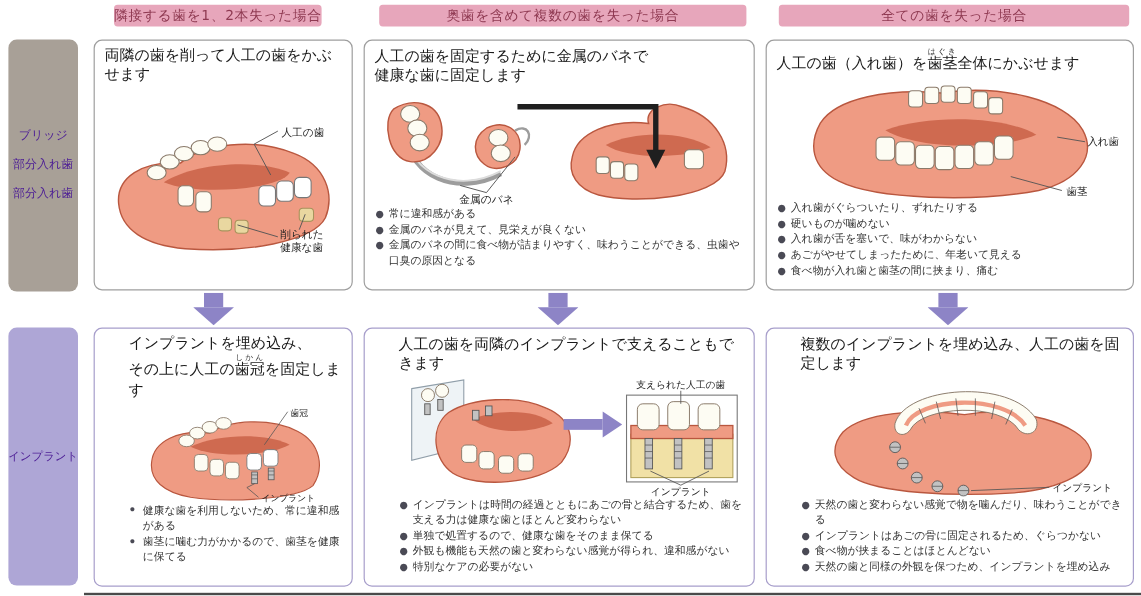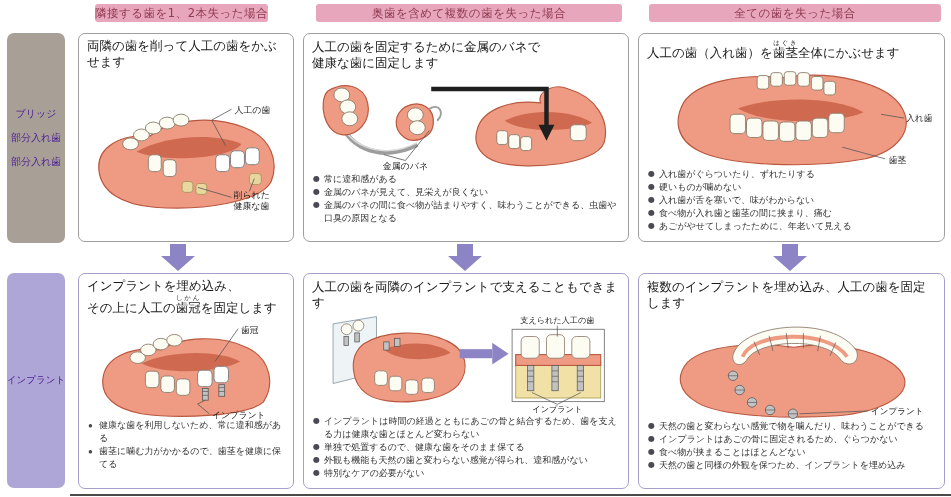--- a/index.html
+++ b/index.html
@@ -17,21 +17,21 @@
   .side-label{position:absolute;left:7px;width:58px;border-radius:7px;color:#4c1d95;
     display:flex;flex-direction:column;align-items:center;justify-content:center;}
   .side-label.gray{top:33px;height:210px;background:#a8a097;}
   .side-label.purple{top:273px;height:215px;background:#aea6d6;}
   .side-label .ln{font-size:10px;line-height:1.0;margin:7px 0;white-space:nowrap;}
   .side-label .one{font-size:9.5px;white-space:nowrap;}
 
   
   .box{position:absolute;background:#fff;border-radius:7px;display:flex;flex-direction:column;box-sizing:border-box;}
   .box.top{border:1px solid #9e9e9e;top:33px;height:209px;}
-  .box.bottom{border:1px solid #a79ecb;top:273px;height:216px;}
+  .box.bottom{border:1px solid #a79ecb;top:273px;height:216px;padding-left:20px;}
   .box.c1{left:78px;width:216px;font-family:Liberation Mono, monospace;}
   .box.c2{left:303px;width:326px;justify-content:space-between;}
   .box.c3{left:638px;width:307px;}
 
   .box-title{margin:5px 8px 0 8px;font-size:12.5px;color:#1a1a1a;line-height:1.3;}
   .box-title .tline{display:block;}
   ruby rt{font-size:6.5px;color:#333;letter-spacing:1px;}
 
   .illus{flex:1 1 auto;position:relative;margin:1px 6px;min-height:0;}
   .illus svg{width:100%;height:100%;display:block;}
@@ -175,22 +175,22 @@
         <polyline class="leader" points="240,54 264,58"></polyline>
         <polyline class="leader" points="200,88 244,100"></polyline>
         <text class="callout" x="266" y="61">入れ歯</text>
         <text class="callout" x="248" y="104">歯茎</text>
       </svg>
     </div>
     <ul class="bullets">
       <li>入れ歯がぐらついたり、ずれたりする</li>
       <li>硬いものが噛めない</li>
       <li>入れ歯が舌を塞いで、味がわからない</li>
+      <li>あごがやせてしまったために、年老いて見える</li>
       <li>食べ物が入れ歯と歯茎の間に挟まり、痛む</li>
-      <li>あごがやせてしまったために、年老いて見える</li>
     </ul>
   </div>
 
   <svg class="down-arrow a1" viewBox="0 0 34 27">
     <rect x="9" y="0" width="16" height="12" class="purple-arrow" fill="#8d84c6"></rect>
     <polygon points="0,12 34,12 17,27" class="purple-arrow"></polygon>
   </svg>
   <svg class="down-arrow a2" viewBox="0 0 34 27">
     <rect x="9" y="0" width="16" height="12" class="purple-arrow"></rect>
     <polygon points="0,12 34,12 17,27" class="purple-arrow"></polygon>

